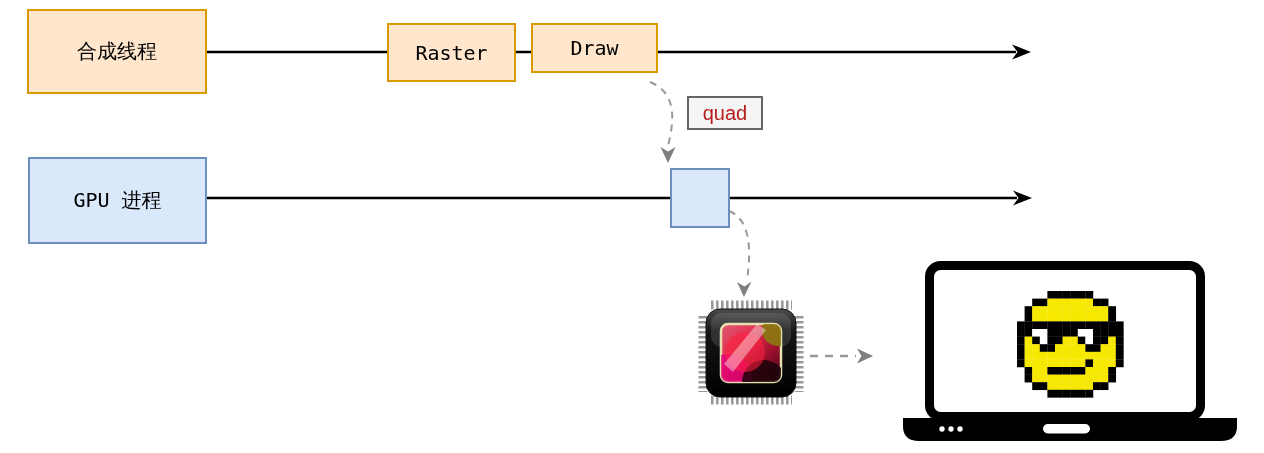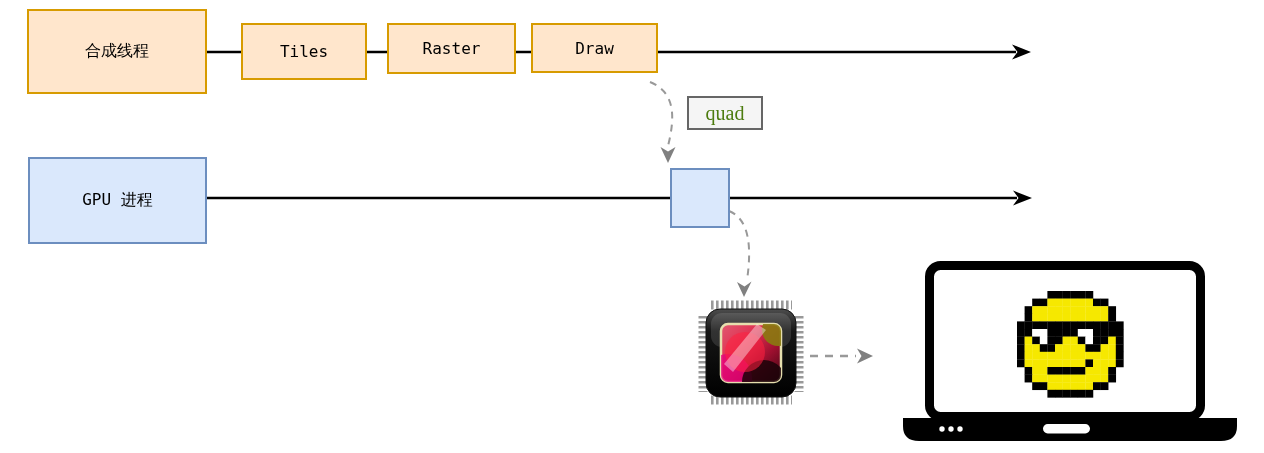--- a/index.html
+++ b/index.html
@@ -9,33 +9,33 @@
     background:#ffffff;
     overflow:hidden;
     font-family:"DejaVu Sans Mono","Liberation Mono",monospace;
   }
   .layer{position:absolute;left:0;top:0;}
   .node{
     position:absolute;
     box-sizing:border-box;
     display:flex;align-items:center;justify-content:center;
     border:2px solid;
-    font-size:16px;color:#000;
+    font-size:20px;color:#000;
     white-space:nowrap;
   }
   .node.orange{background:#FFE6CC;border-color:#D79B00;}
   .node.blue{background:#DAE8FC;border-color:#6C8EBF;}
   .node.tag{
-    background:#F5F5F5;border-color:#666666;color:#4d7c0f;
-    font-family:Liberation Serif, serif;
+    background:#F5F5F5;border-color:#666666;color:#b91c1c;
+    font-family:Liberation Sans, sans-serif;
     font-size:20px;
   }
   #box-compositor{left:27px;top:9px;width:180px;height:85px;}
   #box-tiles{left:241px;top:23px;width:126px;height:57px;}
-  #box-raster{left:387px;top:23px;width:129px;height:51px;}
+  #box-raster{left:387px;top:23px;width:129px;height:59px;}
   #box-draw{left:531px;top:23px;width:127px;height:50px;}
   #box-gpu{left:28px;top:157px;width:179px;height:87px;}
   #tag-quad{left:687px;top:96px;width:76px;height:34px;}
   #block-quad{left:670px;top:168px;width:60px;height:60px;}
 </style>
 </head>
 <body>
 
 <div class="canvas">
 
@@ -263,23 +263,20 @@
           <rect x="60.80" y="98.80" width="7.85" height="7.85" fill="#000000"></rect>
           <rect x="68.40" y="98.80" width="7.85" height="7.85" fill="#000000"></rect>
         </g>
     </g>
   </svg>
 
   <div class="node orange" id="box-compositor">
     <span>合成线程</span>
   </div>
 
-  <div class="node orange" id="box-tiles">
-    <span>Tiles</span>
-  </div>
 
   <div class="node orange" id="box-raster">
     <span>Raster</span>
   </div>
 
   <div class="node orange" id="box-draw">
     <span>Draw</span>
   </div>
 
   <div class="node tag" id="tag-quad">

